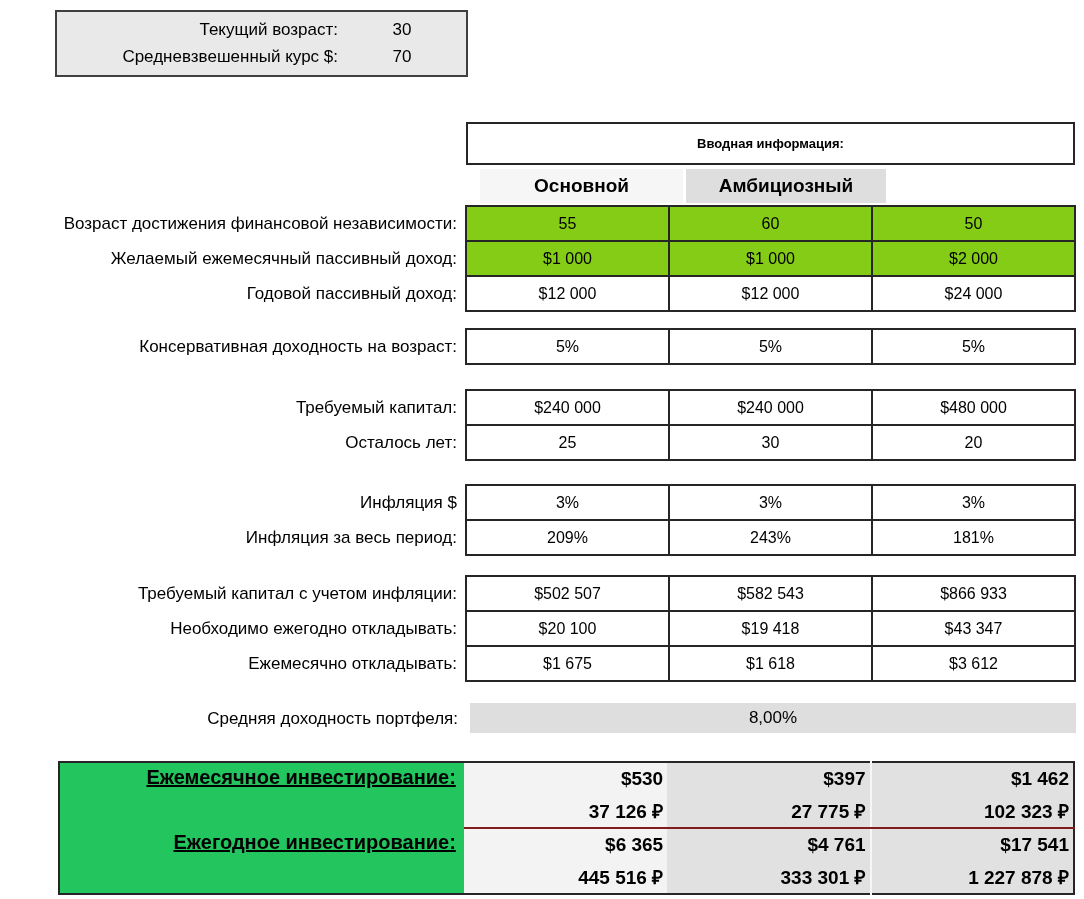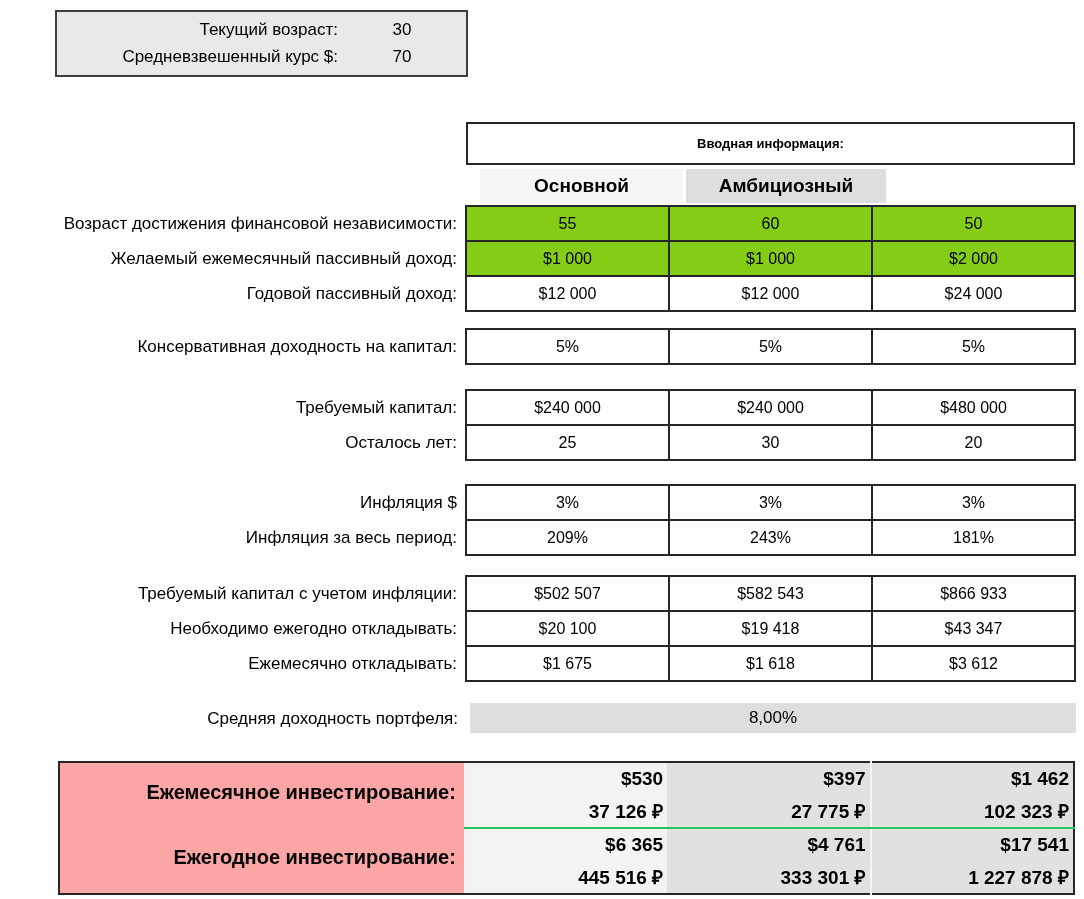--- a/index.html
+++ b/index.html
@@ -55,26 +55,26 @@
     display:flex; align-items:center; justify-content:center; font-size:17px;
   }
 
   
   table#summary {
     position:absolute; left:58px; top:761px;
     border-collapse:collapse; table-layout:fixed; width:1017px;
     border:2px solid #262626;
   }
   #summary td { height:30px; font-weight:bold; }
-  td.sum-lbl { text-align:right; vertical-align:top; padding:18px 8px 0 0; font-size:20px; background:#fca5a5; white-space:nowrap; }
+  td.sum-lbl { text-align:right; vertical-align:top; padding:3px 8px 0 0; font-size:20px; background:#22c55e; white-space:nowrap;text-decoration:underline; }
   td.sum-val { text-align:right; padding-right:4px; font-size:19px; }
   td.c1 { background:#f3f3f3; }
   td.c2 { background:#e1e1e1; }
   td.c3 { background:#e1e1e1; border-left:2px solid #f6f6f6; }
-  tr.group-end td { border-bottom:2px solid #22c55e; }
+  tr.group-end td { border-bottom:2px solid #7f1d1d; }
 </style>
 </head>
 <body>
 
 <div class="abs" id="info-box">
   <div class="info-row">
     <span class="info-label">Текущий возраст:</span>
     <span class="info-value">30</span>
   </div>
   <div class="info-row">
@@ -122,21 +122,21 @@
 
 <table class="grp" id="g2">
   <colgroup>
       <col style="width:466px">
       <col style="width:203px">
       <col style="width:203px">
       <col style="width:203px">
     </colgroup>
   <tbody>
       <tr>
-    <td class="lbl">Консервативная доходность на капитал:</td>
+    <td class="lbl">Консервативная доходность на возраст:</td>
     <td class="val">5%</td>
     <td class="val">5%</td>
     <td class="val">5%</td>
   </tr>
 </tbody>
   </table>
 
 <table class="grp" id="g3">
   <colgroup>
       <col style="width:466px">

